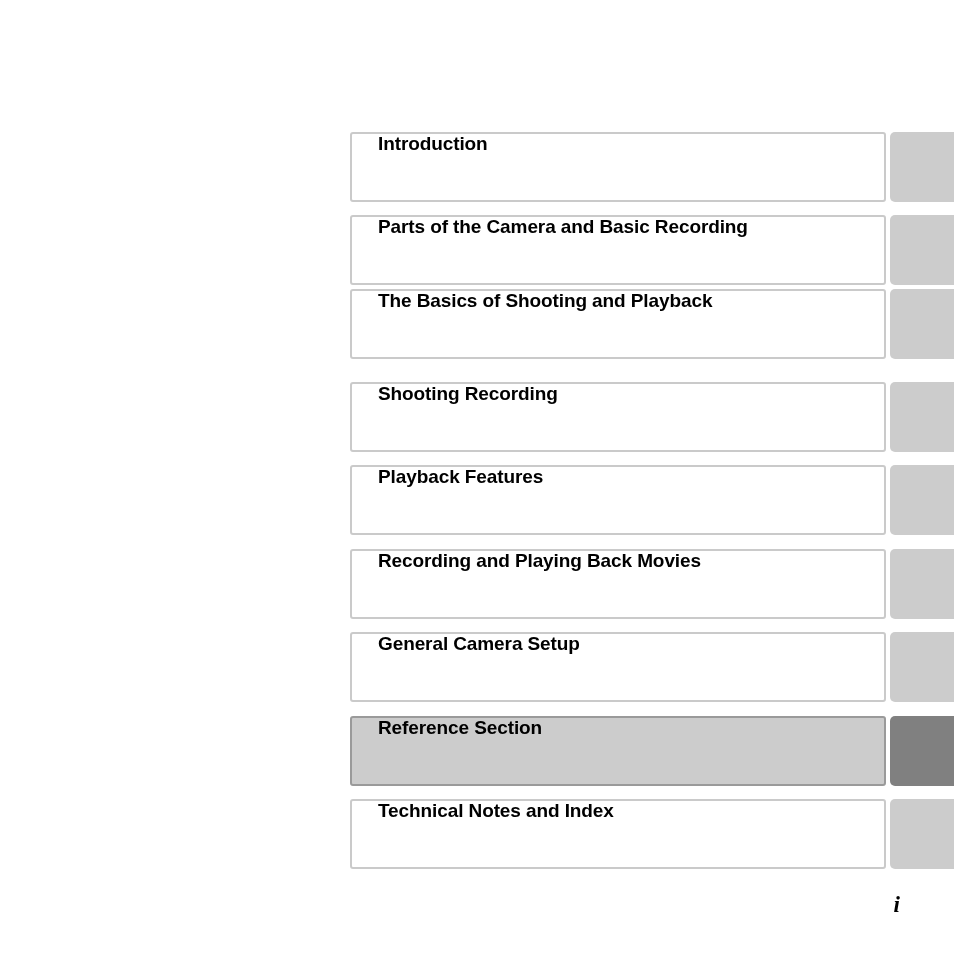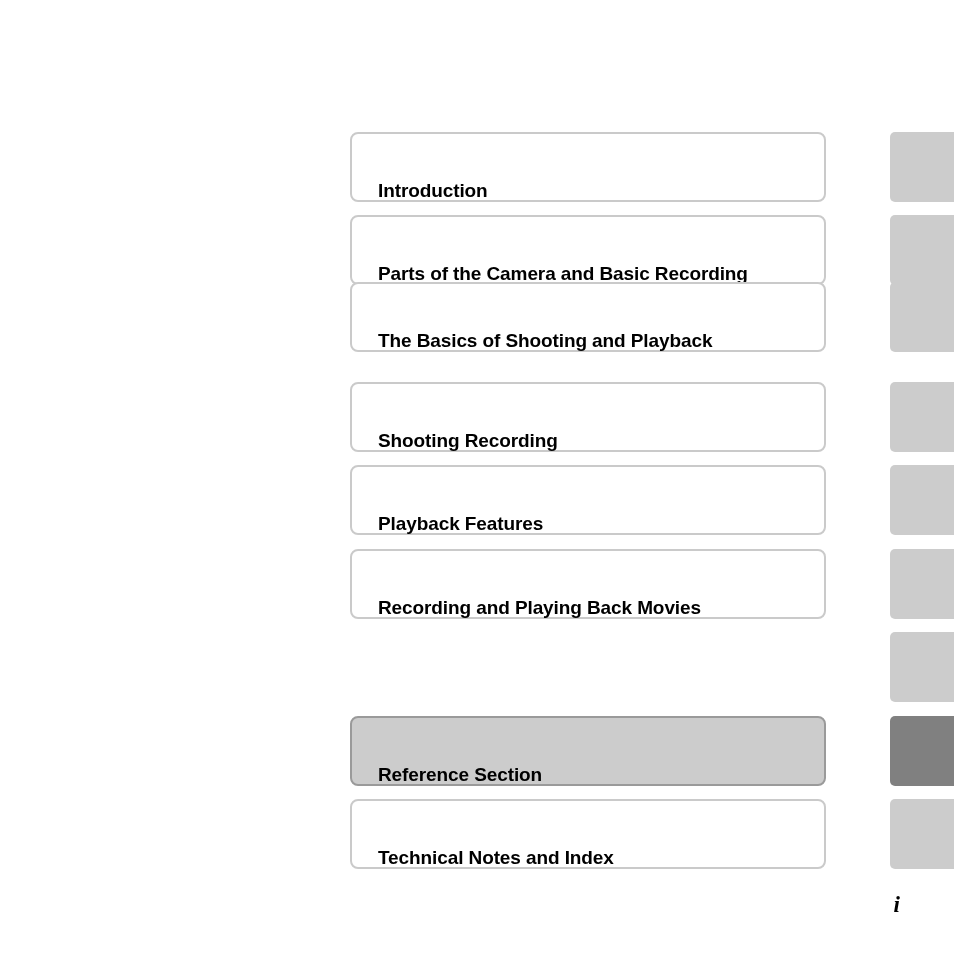--- a/index.html
+++ b/index.html
@@ -48,28 +48,28 @@
     height: 70px;
     background: #cccccc;
     border-radius: 5px 0 0 5px;
   }
 
   
   .row-plate {
     position: absolute;
     left: 0;
     top: 0;
-    width: 476px;   
+    width: 536px;   
     height: 70px;
     box-sizing: border-box;
     background: #ffffff;
     border: 2px solid #cacaca;
-    border-radius: 8px;
+    border-radius: 3px;
     display: flex;
-    align-items: flex-end;
+    align-items: flex-start;
   }
 
   .row-label {
     padding-left: 26px;
     font-size: 19px;
     font-weight: bold;
     color: #000000;
     letter-spacing: -0.1px;
     white-space: nowrap;
     line-height: 1;
@@ -113,21 +113,21 @@
       </div>
     </div>
 
     <div class="section-row" style="top:215px">
       <div class="row-tab"></div>
       <div class="row-plate">
         <span class="row-label">Parts of the Camera and Basic Recording</span>
       </div>
     </div>
 
-    <div class="section-row" style="top:282px">
+    <div class="section-row" style="top:289px">
       <div class="row-tab"></div>
       <div class="row-plate">
         <span class="row-label">The Basics of Shooting and Playback</span>
       </div>
     </div>
 
     <div class="section-row" style="top:382px">
       <div class="row-tab"></div>
       <div class="row-plate">
         <span class="row-label">Shooting Recording</span>
@@ -143,20 +143,23 @@
 
     <div class="section-row" style="top:465px">
       <div class="row-tab"></div>
       <div class="row-plate">
         <span class="row-label">Playback Features</span>
       </div>
     </div>
 
     <div class="section-row" style="top:632px">
       <div class="row-tab"></div>
+      <div class="row-plate">
+        <span class="row-label">General Camera Setup</span>
+      </div>
     </div>
 
     <div class="section-row is-current" style="top:716px">
       <div class="row-tab"></div>
       <div class="row-plate">
         <span class="row-label">Reference Section</span>
       </div>
     </div>
 
     <div class="section-row" style="top:799px">

